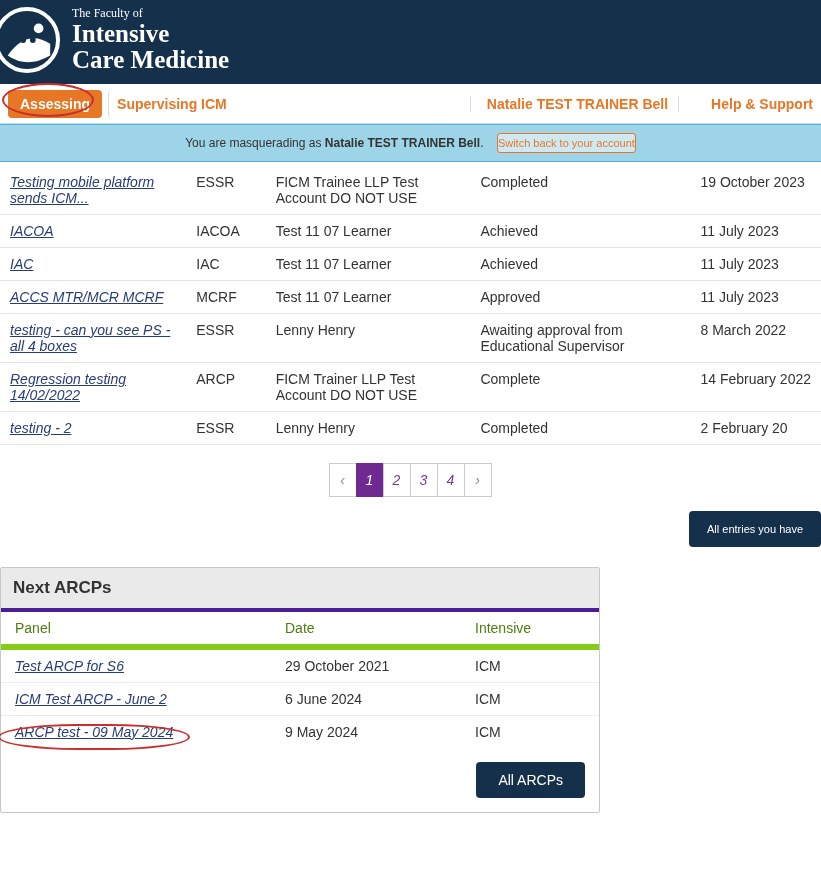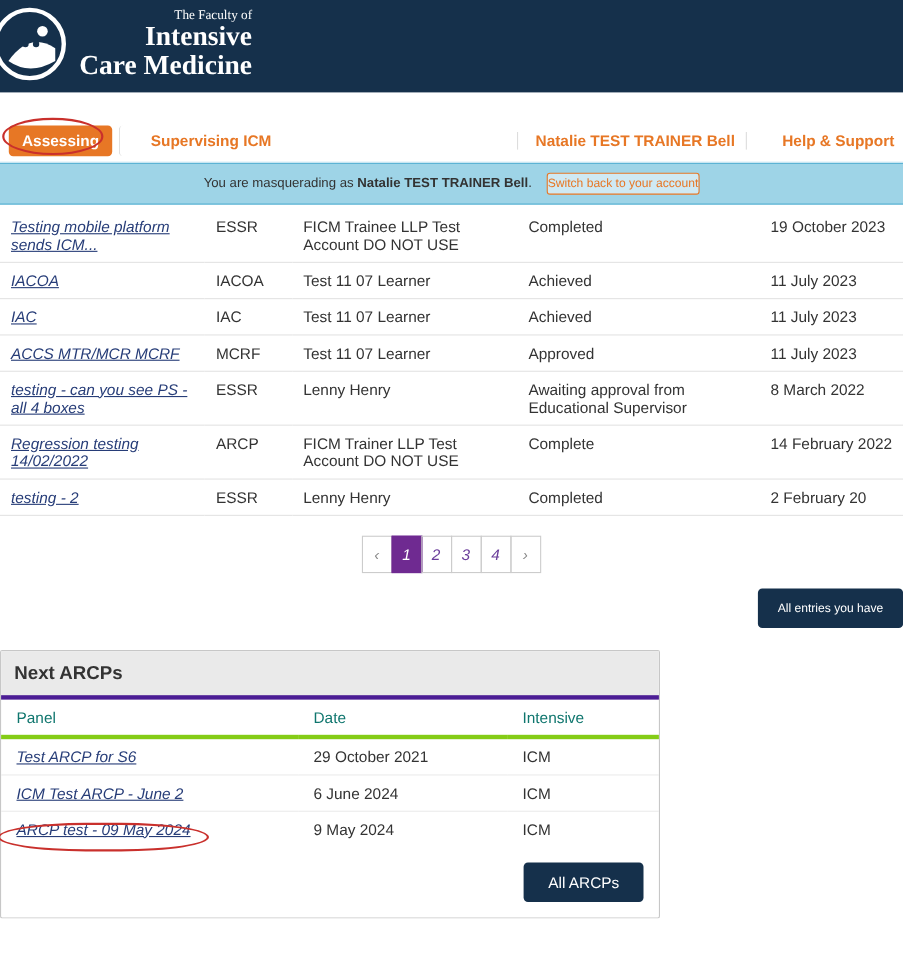--- a/index.html
+++ b/index.html
@@ -21,42 +21,41 @@
     display: flex;
     align-items: center;
   }
   .logo-wrap { display:flex; align-items:center; gap:12px; }
   .logo-icon {
     width: 66px; height: 66px; border:4px solid #fff; border-radius:50%;
     display:flex; align-items:center; justify-content:center; margin-left:-6px;
     position:relative; overflow:hidden;
   }
   .logo-icon svg { width:60px; height:60px; }
-  .logo-text { font-family: Georgia, 'Times New Roman', serif; text-align: right; }
+  .logo-text { font-family: Georgia, 'Times New Roman', serif; }
   .logo-text .fac { font-size:12px; font-weight:normal; }
   .logo-text .line1 { font-size:25px; font-weight:bold; line-height:1.05; }
   .logo-text .line2 { font-size:25px; font-weight:bold; line-height:1.05; }
 
   
   .navbar {
     background:#fff;
     border-top:1px solid #fff;
     border-bottom:1px solid #bfe0ef;
     display:flex; align-items:center;
     padding:5px 8px;
     position:relative;
-    margin-top:24px;
   }
   .nav-left { display:flex; gap:6px; align-items:center; }
   .nav-btn {
     padding:6px 12px; border-radius:4px; font-weight:bold; font-size:14px;
     text-decoration:none; cursor:pointer;
   }
   .nav-btn.active { background:#e77725; color:#fff; }
-  .nav-btn.inactive { color:#e77725; background:transparent; border-left:1px solid #ddd; padding-left:28px;}
+  .nav-btn.inactive { color:#e77725; background:transparent; border-left:1px solid #ddd; padding-left:8px;}
   .nav-right { margin-left:auto; display:flex; align-items:center; gap:10px; }
   .nav-user { color:#e77725; font-weight:bold; border-left:1px solid #ddd; padding-left:16px;}
   .nav-help { color:#e77725; font-weight:bold; border-left:1px solid #ddd; padding-left:32px;}
   .annot-oval {
     position:absolute; border:2px solid #c9302c; border-radius:50%/50%;
     pointer-events:none;
   }
   .annot-oval.top { left:2px; top:-2px; width:92px; height:34px; }
   .annot-oval.low { left:-3px; width:192px; height:26px; border-radius:50%/60%; }
 
@@ -112,21 +111,21 @@
     position:relative;
   }
   .panel-head {
     background:#eaeaea; padding:10px 12px; font-weight:bold; font-size:17px;
     border-bottom:4px solid #4c1d95;
   }
   .ptable { width:100%; border-collapse:collapse; }
   .ptable th, .ptable td {
     text-align:left; padding:8px 14px; font-size:14px; border-bottom:1px solid #ececec;
   }
-  .ptable th { font-weight:normal; color:#0f766e; border-bottom:4px solid #84cc16;margin-top:48px;}
+  .ptable th { font-weight:normal; color:#4d7c0f; border-bottom:6px solid #84cc16;margin-top:48px;}
   .ptable tr:last-child td { border-bottom:none; }
   .panel-foot { display:flex; justify-content:flex-end; padding:14px; }
 </style>
 </head>
 <body>
 
 <div class="header">
   <div class="logo-wrap">
     <div class="logo-icon">
       <svg viewBox="0 0 60 60">

